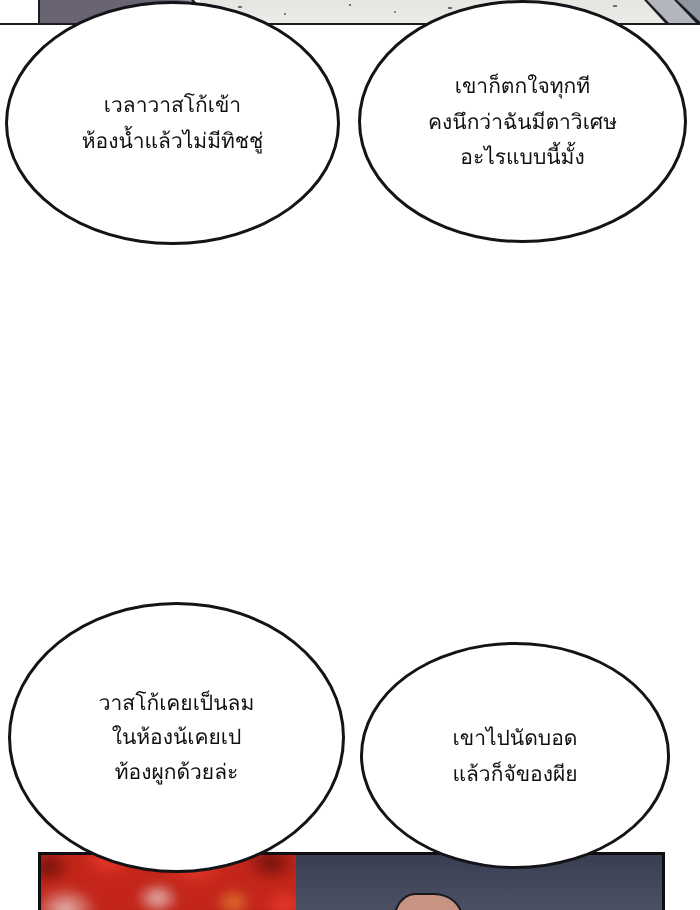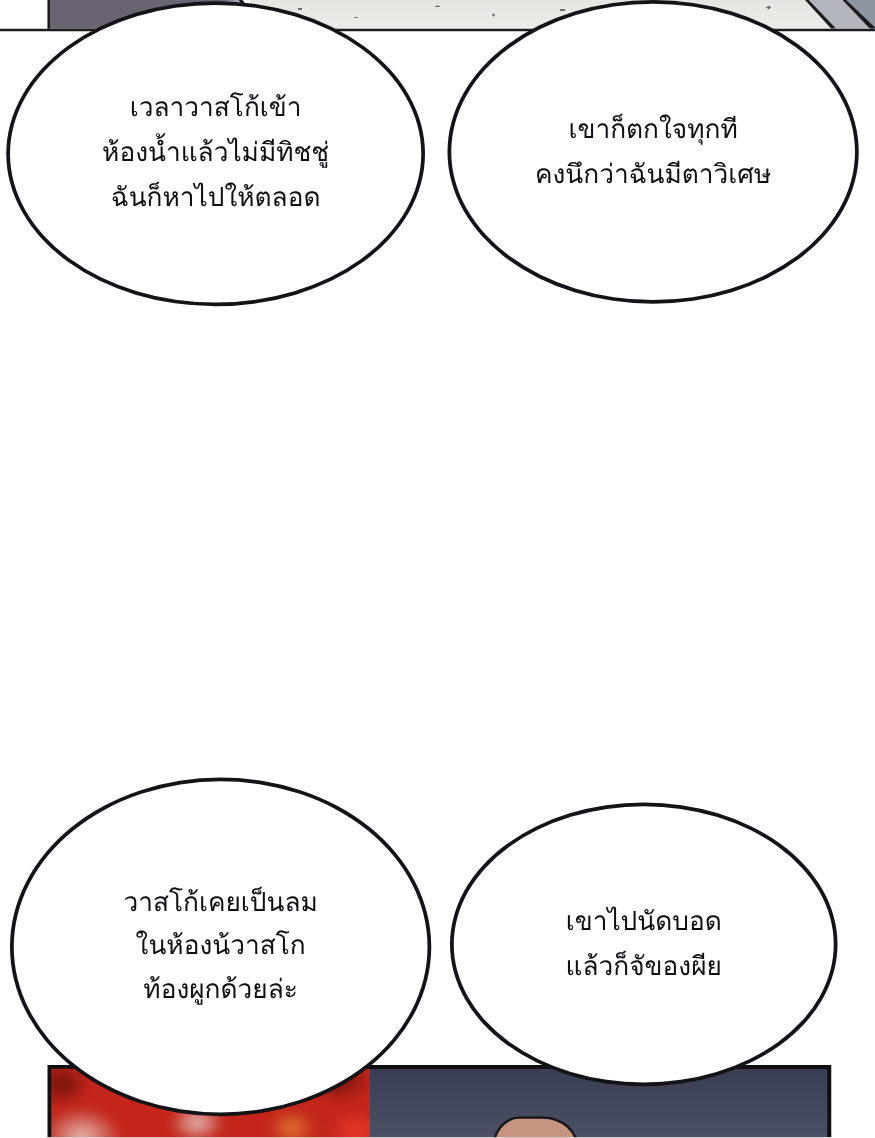--- a/index.html
+++ b/index.html
@@ -43,21 +43,21 @@
   .bubble{
     position:absolute;background:var(--bubble_fill);
     border:3px solid var(--bubble_stroke);border-radius:50%;
     display:flex;align-items:center;justify-content:center;text-align:center;
     z-index:5;box-sizing:border-box;
   }
   .bubble-text{color:var(--ink);font-size:21px;line-height:1.7;white-space:nowrap;}
   .bubble-text span{display:block;}
   .b-tl{left:5px;top:1px;width:335px;height:244px;}
   .b-tr{left:358px;top:0px;width:329px;height:243px;}
-  .b-bl{left:8px;top:622px;width:337px;height:271px;align-items:center;}
+  .b-bl{left:8px;top:602px;width:337px;height:271px;align-items:center;}
   .b-bl .bubble-text{line-height:1.62;}
   .b-br{left:360px;top:642px;width:310px;height:227px;}
   .b-br .bubble-text{line-height:1.68;}
   
   .panel-bottom{position:absolute;left:38px;top:852px;width:627px;height:58px;
     background:var(--panel_border);z-index:1;}
   .panel-inner{position:absolute;left:3px;top:3px;right:3px;bottom:0;overflow:hidden;}
   .flowers{position:absolute;left:0;top:0;width:255px;height:100%;overflow:hidden;}
   .flowers-paint{
     position:absolute;inset:-8px;
@@ -109,35 +109,35 @@
       <div class="nightbg">
         <div class="head-top"></div>
       </div>
     </div>
   </div>
 
   <div class="bubble b-tl">
     <div class="bubble-text">
       <span>เวลาวาสโก้เข้า</span>
       <span>ห้องน้ำแล้วไม่มีทิชชู่</span>
-      <span>ฉันก็หาไปให้ตลอด</span>
     </div>
   </div>
 
   <div class="bubble b-tr">
     <div class="bubble-text">
       <span>เขาก็ตกใจทุกที</span>
       <span>คงนึกว่าฉันมีตาวิเศษ</span>
+      <span>อะไรแบบนี้มั้ง</span>
     </div>
   </div>
 
   <div class="bubble b-bl">
     <div class="bubble-text">
       <span>วาสโก้เคยเป็นลม</span>
-      <span>ในห้องน้วาสโก</span>
+      <span>ในห้องน้เคยเป</span>
       <span>ท้องผูกด้วยล่ะ</span>
     </div>
   </div>
 
   <div class="bubble b-br">
     <div class="bubble-text">
       <span>เขาไปนัดบอด</span>
       <span>แล้วก็จัของผีย</span>
     </div>
   </div>

